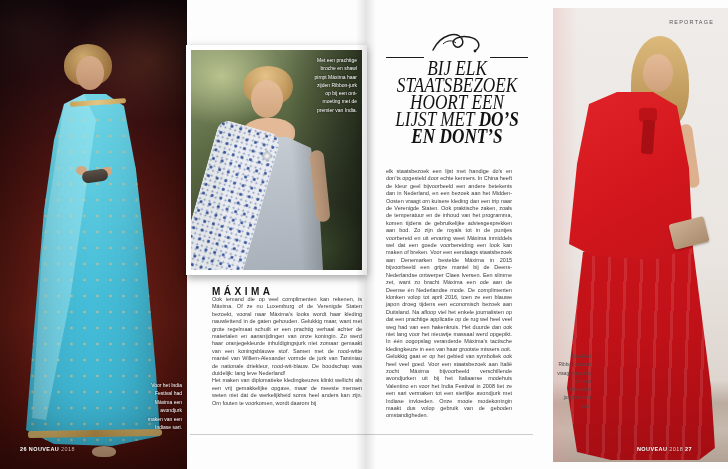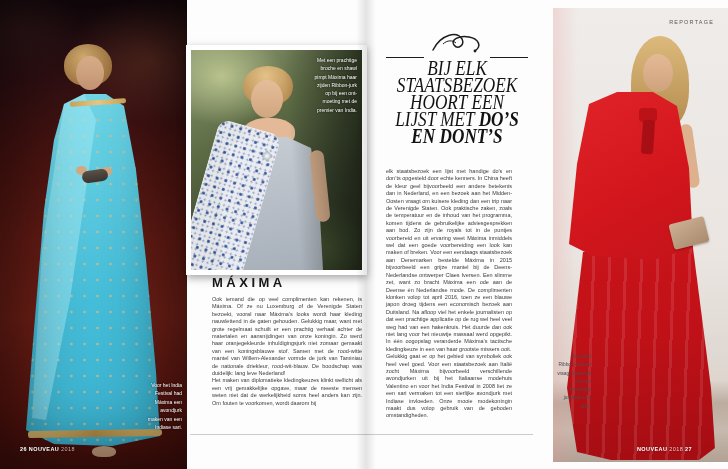--- a/index.html
+++ b/index.html
@@ -71,21 +71,21 @@
                      radial-gradient(circle,rgba(53,84,155,.5) .7px,transparent 1.4px);
     background-size:9px 9px,5px 5px;}
   .mp-brooch{position:absolute;left:72px;top:102px;width:8px;height:8px;transform:rotate(45deg);
     background:radial-gradient(circle,#ffffff,#97a2ab);}
   .mp-arm{position:absolute;left:122px;top:100px;width:14px;height:72px;border-radius:8px;
     transform:rotate(-6deg);background:#ddb290;}
   #mid-caption{position:absolute;right:5px;top:6px;width:72px;text-align:right;color:#ffffff;
     font-size:5px;line-height:8.3px;white-space:pre-line;text-shadow:0 0 2px rgba(0,0,0,.9);}
 
   
-  #section-heading{position:absolute;left:212px;top:275px;font-size:13px;font-weight:bold;
+  #section-heading{position:absolute;left:212px;top:286px;font-size:10px;font-weight:bold;
     letter-spacing:3.5px;color:#161616;}
   .bodytext{position:absolute;font-size:5.5px;line-height:7.4px;color:#3a3a3a;text-align:justify;}
   #col1{left:212px;top:296px;width:150px;}
   #col2{left:386px;top:168px;width:126px;}
   .bodytext p{margin:0;}
   #footer-rule{position:absolute;left:190px;top:434px;width:343px;height:1px;background:#cccccc;}
 
   
   #ornament{position:absolute;left:429px;top:30px;width:56px;height:27px;}
   .orn-rule{position:absolute;top:57px;height:1px;background:#1c1c1c;width:38px;}

